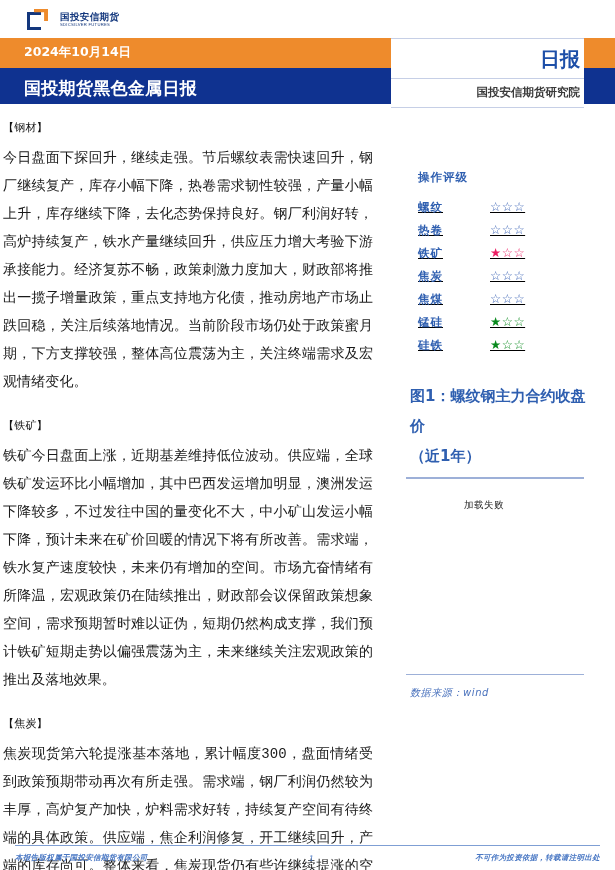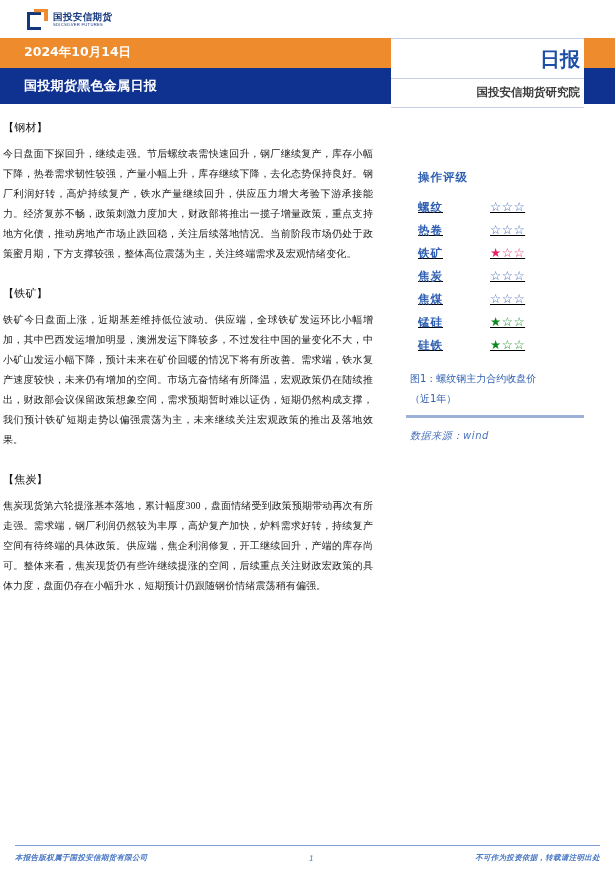--- a/index.html
+++ b/index.html
@@ -21,21 +21,21 @@
     left: 0; top: 0;
     width: 615px;
     height: 38px;
     background: #ffffff;
   }
   .logo-wrap {
     position: absolute;
     left: 27px; top: 9px;
     display: flex;
     align-items: center;
-    gap: 5px;
+    gap: 12px;
   }
   .logo-mark {
     position: relative;
     width: 21px;
     height: 21px;
     flex: 0 0 auto;
   }
   .logo-mark .lm-blue {
     position: absolute;
     left: 0; top: 3px;
@@ -84,21 +84,21 @@
     position: absolute;
     left: 24px; top: 44px;
     font-size: 12.5px;
     font-weight: bold;
     color: #ffffff;
     font-family: "DejaVu Sans", sans-serif;
   }
   .band-subtitle {
     position: absolute;
     left: 24px; top: 77px;
-    font-size: 13px;
+    font-size: 17px;
     font-weight: bold;
     color: #ffffff;
     letter-spacing: 0.3px;
     font-family: "DejaVu Sans", sans-serif;
   }
 
   
   .hdr-panel {
     position: absolute;
     left: 391px; top: 38px;
@@ -140,26 +140,26 @@
   }
   .section { margin-bottom: 22px; }
   .sec-head {
     font-size: 11px;
     color: #111;
     font-family: "DejaVu Sans", sans-serif;
     margin-bottom: 9px;
     letter-spacing: 0.2px;
   }
   .sec-body {
-    font-size: 10px;
+    font-size: 14px;
     color: #1a1a1a;
     line-height: 2.0;
     text-align: justify;
     text-justify: inter-ideograph;
-    font-family: Liberation Serif, serif;
+    font-family: Liberation Mono, monospace;
     letter-spacing: 0.1px;
   }
 
   
   .side-col {
     position: absolute;
     left: 400px; top: 170px;
     width: 200px;
   }
   .rating-title {
@@ -187,24 +187,24 @@
     letter-spacing: 1px;
   }
   .rr-stars {
     font-size: 12.5px;
     letter-spacing: 0.5px;
     line-height: 1;
     font-family: "DejaVu Sans", sans-serif;
   }
 
   .fig-title {
-    margin-top: 12px;
+    margin-top: 24px;
     margin-left: 10px;
-    font-size: 10px;
-    font-weight: normal;
+    font-size: 15px;
+    font-weight: bold;
     color: #2f5fb0;
     font-family: "DejaVu Sans", sans-serif;
     line-height: 2.0;
   }
   .fig-rule {
     margin-top: 6px;
     margin-left: 6px;
     width: 178px;
     height: 1.5px;
     background: #9db0d8;
@@ -355,20 +355,23 @@
       </div>
     </div>
 
   <div class="fig-title">
     <div>图1：螺纹钢主力合约收盘价</div>
     <div>（近1年）</div>
   </div>
 
   <div class="fig-rule"></div>
 
+  <div class="fig-box">
+    <div class="fig-fail">加载失败</div>
+  </div>
 
   <div class="fig-rule-bottom"></div>
 
   <div class="fig-source">数据来源：wind</div>
 
 </div>
 
 <div class="footer-rule"></div>
 <div class="footer">
   <span class="ft-text">本报告版权属于国投安信期货有限公司</span>

